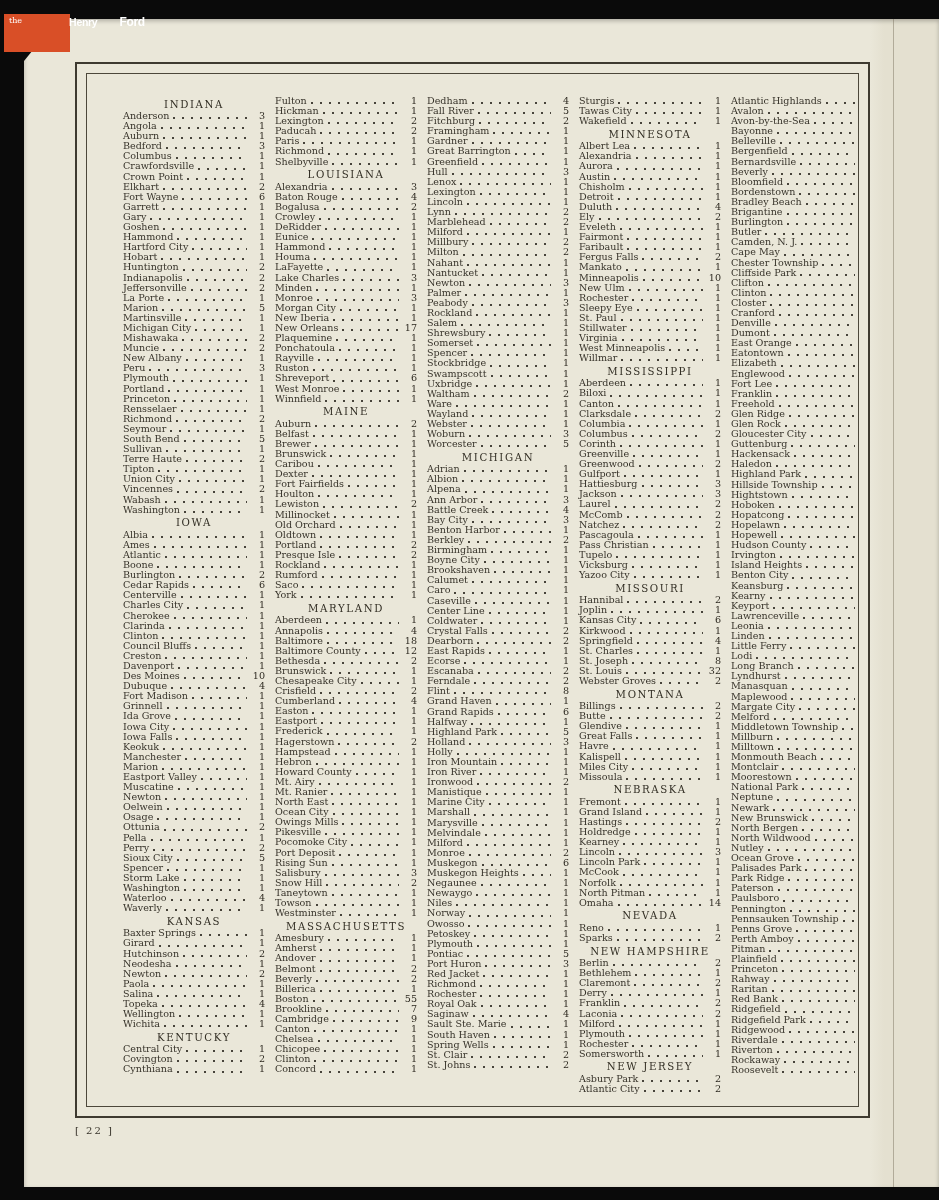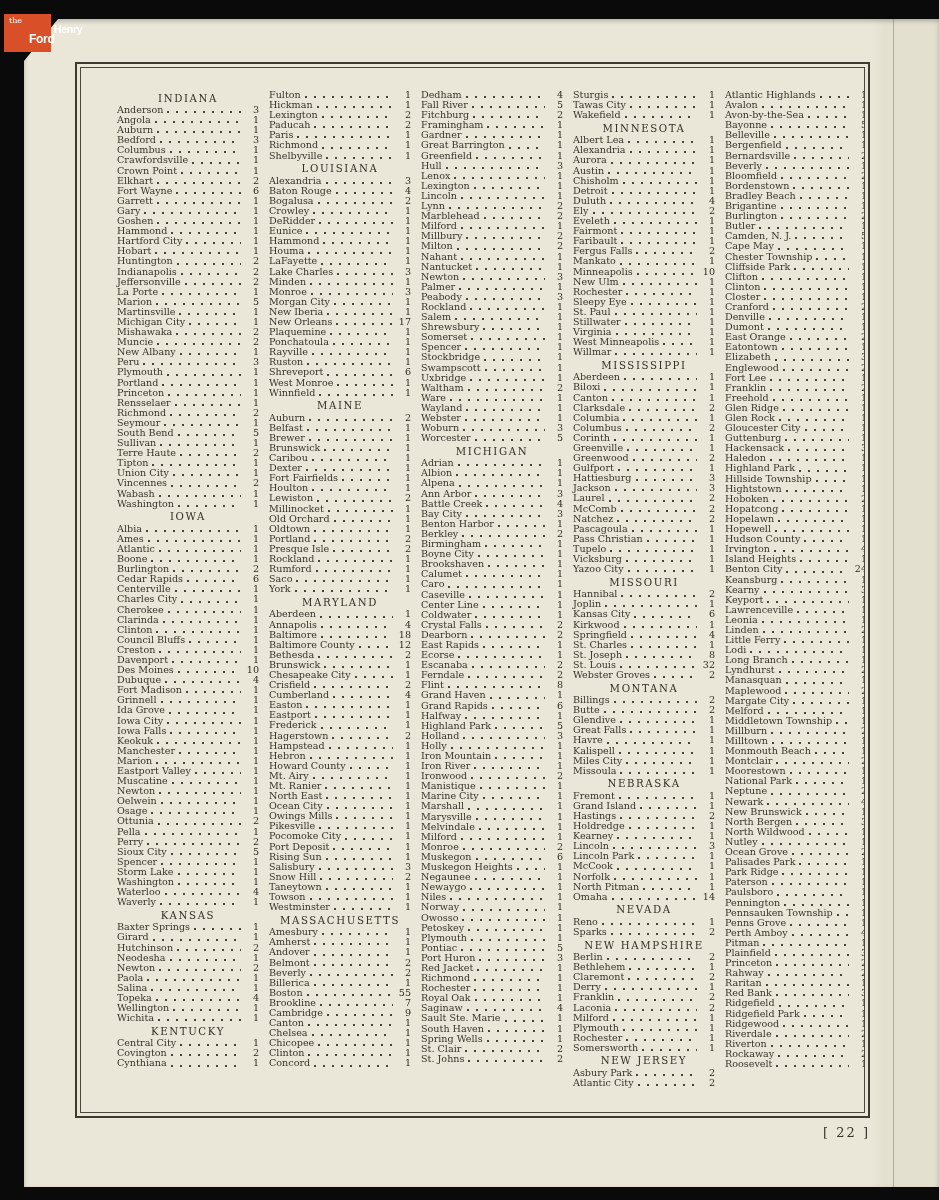--- a/index.html
+++ b/index.html
@@ -8,37 +8,37 @@
   html,body{margin:0;padding:0;}
   body{background:#000;font-family:"DejaVu Serif", serif;}
   .stage{position:relative;width:939px;height:1200px;background:var(--bg);overflow:hidden;}
   .page{position:absolute;left:24px;top:19px;right:0;bottom:13px;
         background:linear-gradient(90deg,var(--page) 0 92.5%, #e4e0d0 94% 100%);
         box-shadow:inset 0 2px 4px rgba(0,0,0,.25);}
   .page::before{content:"";position:absolute;left:0;top:0;width:34px;height:42px;
         background:var(--bg);clip-path:polygon(0 0,100% 0,0 100%);}
   .fold{position:absolute;left:869px;top:0;bottom:0;width:1px;background:rgba(115,107,86,.45);}
   .frame{position:absolute;left:51px;top:43px;width:795px;height:1056px;
-        border:2px solid #3e3a30;padding:3px;box-sizing:border-box;}
+        border:2px solid #3e3a30;padding:9px;box-sizing:border-box;}
   .frame-inner{width:100%;height:100%;border:1px solid #4c473a;box-sizing:border-box;overflow:hidden;}
   .columns{display:flex;gap:10px;padding:22px 2px 0 36px;}
   .col{flex:none;width:142px;}
   .heading{text-align:center;font-size:10.2px;line-height:10.5px;letter-spacing:1.6px;
         margin:3.5px 0 1px;color:#332f25;white-space:nowrap;}
   .row{display:flex;height:10.1px;font-size:9.6px;line-height:10px;color:var(--ink);}
   .name{white-space:nowrap;}
   .dots{flex:1 1 auto;position:relative;overflow:hidden;min-width:6px;}
   .dots::after{content:"";position:absolute;left:4px;right:3px;bottom:2px;height:2px;
         background-image:radial-gradient(circle at 1px 1px,#47433a .8px,rgba(0,0,0,0) 1px);
         background-size:9px 2px;background-repeat:repeat-x;}
   .num{flex:none;min-width:15px;text-align:right;white-space:nowrap;color:var(--ink-dark);}
-  .pagenum{position:absolute;left:51px;width:795px;top:1106px;text-align:right;
-        font-size:13px;letter-spacing:2px;color:var(--ink);}
-  .logo{position:absolute;left:4px;top:14px;width:47px;height:38px;background:var(--logo-red);
-        color:#fff;display:flex;flex-direction:column;padding:3px 3px 2px 3px;box-sizing:border-box;}
+  .pagenum{position:absolute;left:51px;width:795px;top:1106px;text-align:left;
+        font-size:10px;letter-spacing:2px;color:var(--ink);}
+  .logo{position:absolute;left:4px;top:14px;width:66px;height:38px;background:var(--logo-red);
+        color:#fff;display:flex;flex-direction:row;padding:3px 3px 2px 3px;box-sizing:border-box;}
   .logo-the{font-family:"DejaVu Serif",serif;font-size:8px;line-height:7px;margin-left:2px;}
   .logo-henry{font-family:"Liberation Sans",sans-serif;font-weight:bold;font-size:10.5px;line-height:10px;margin-left:11px;letter-spacing:-.3px;padding-left:36px;}
   .logo-ford{font-family:"Liberation Sans",sans-serif;font-weight:bold;font-size:12px;line-height:11px;margin-left:3px;letter-spacing:-.3px;padding-left:19px;}
 </style>
 </head>
 <body>
 
 <div class="stage">
   <div class="page">
     <div class="fold"></div>

